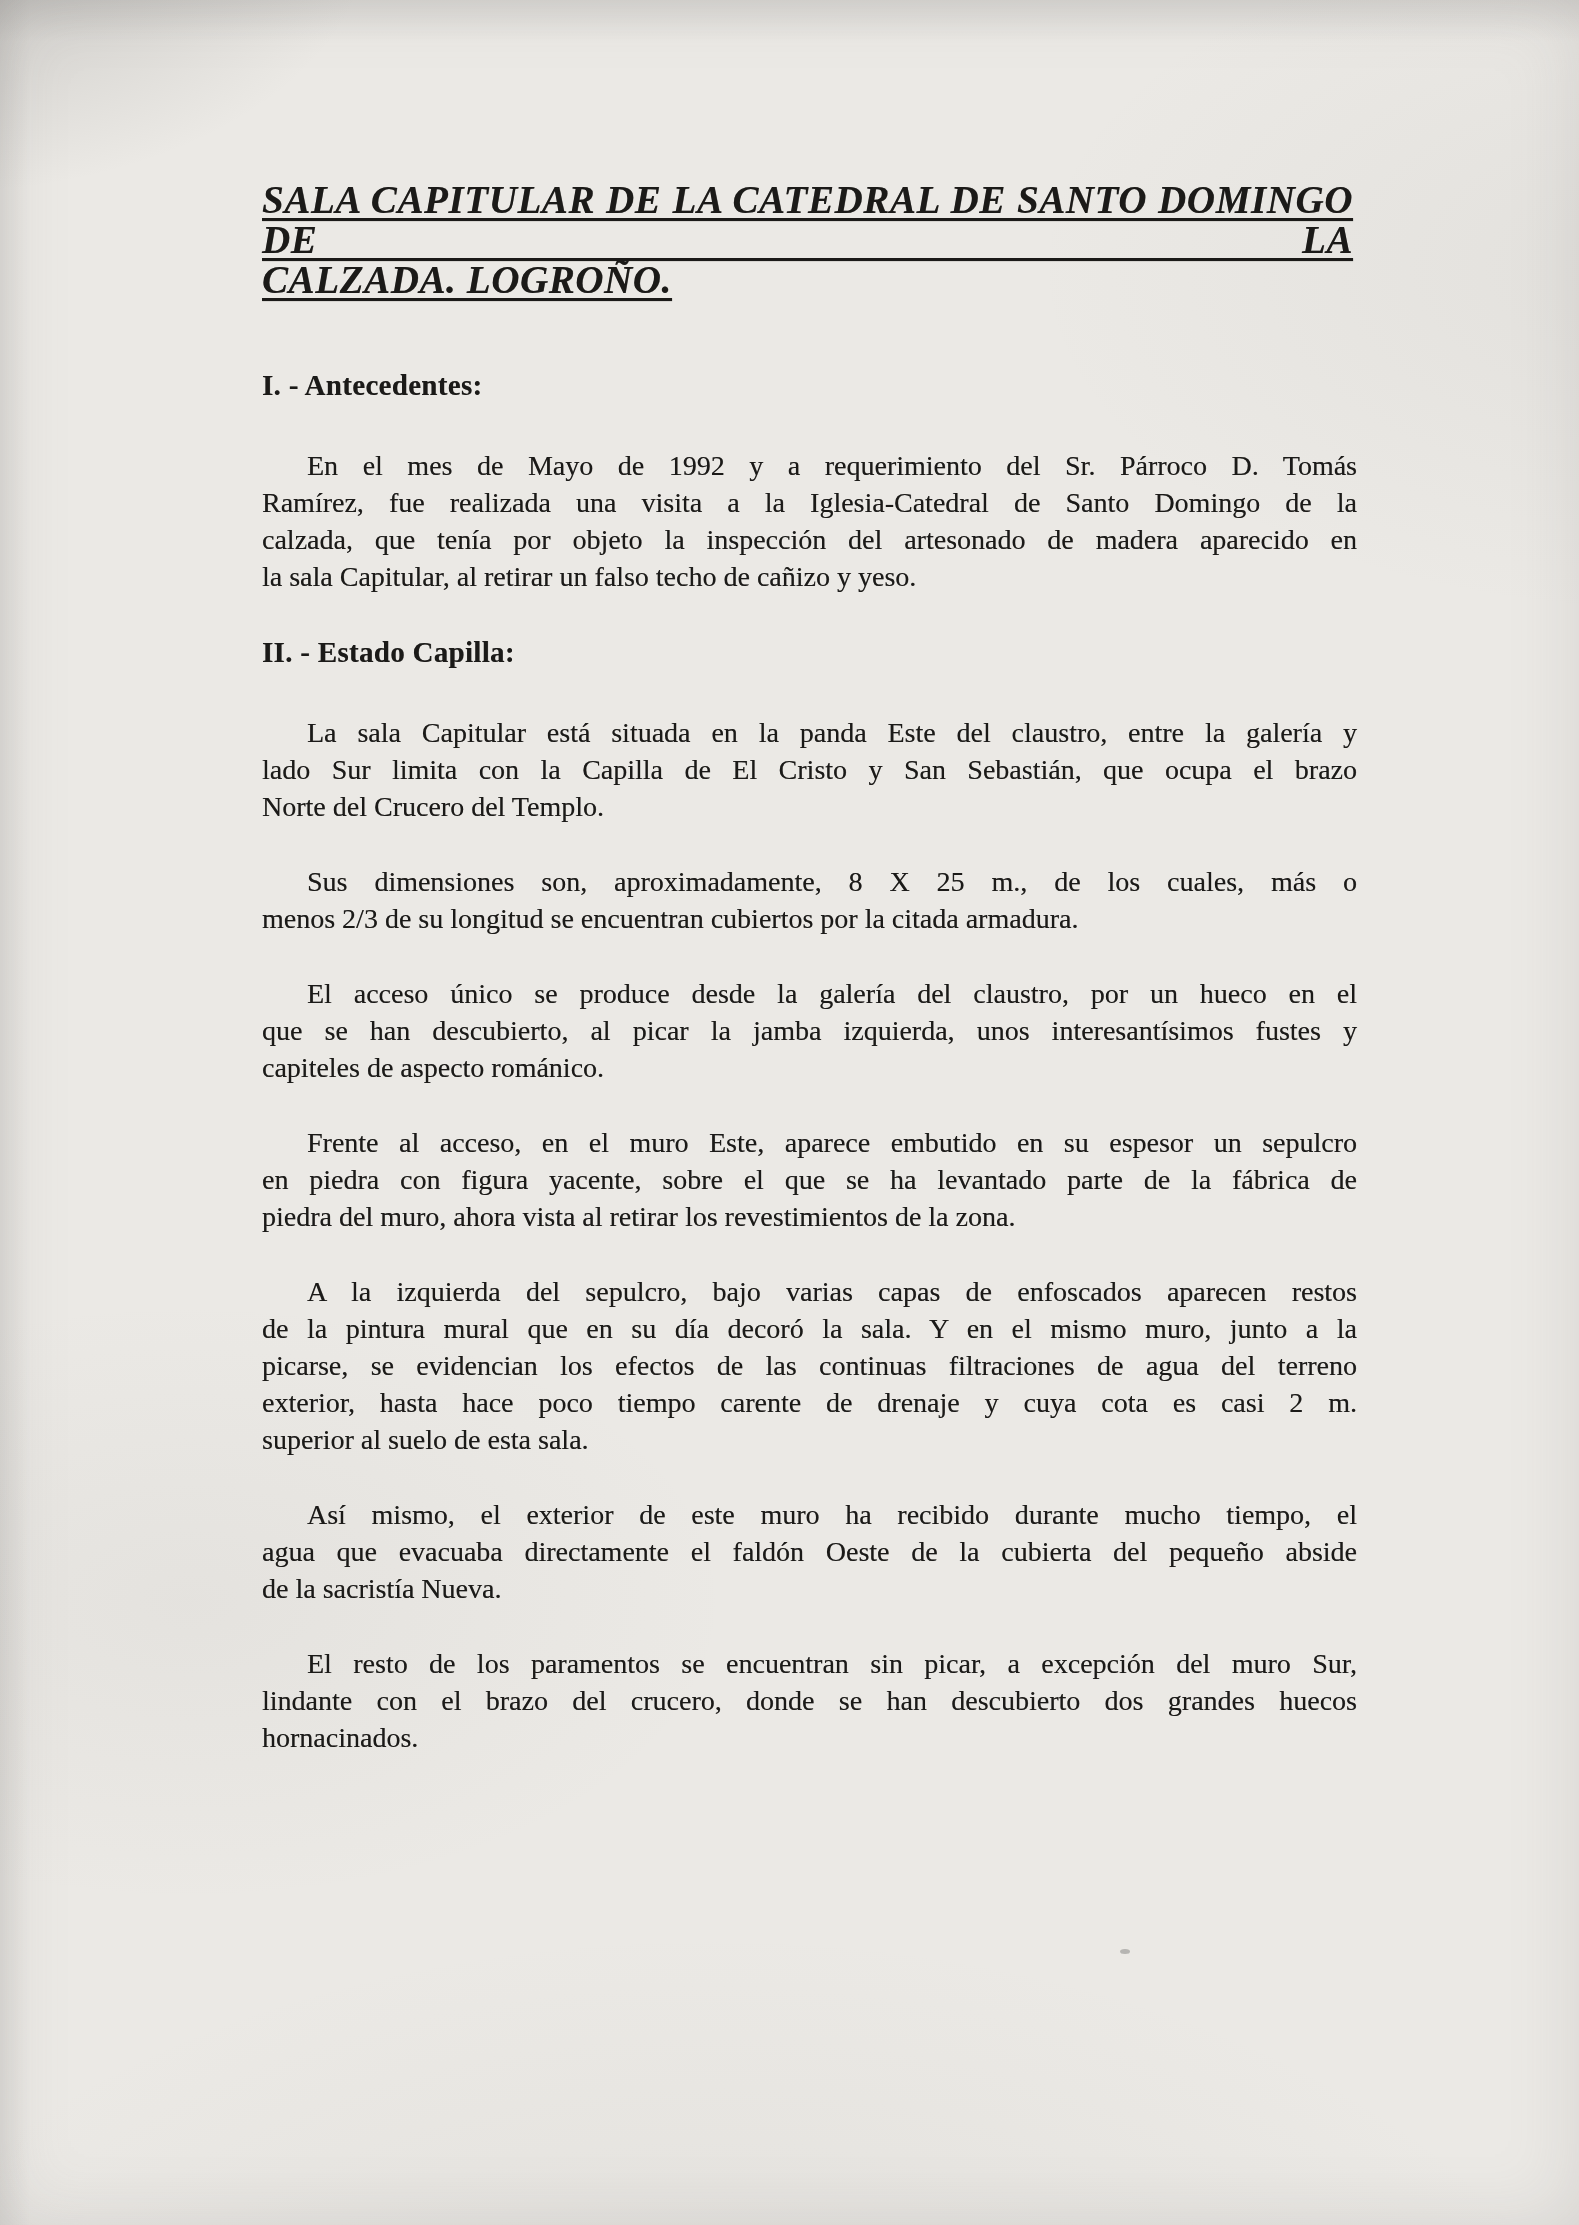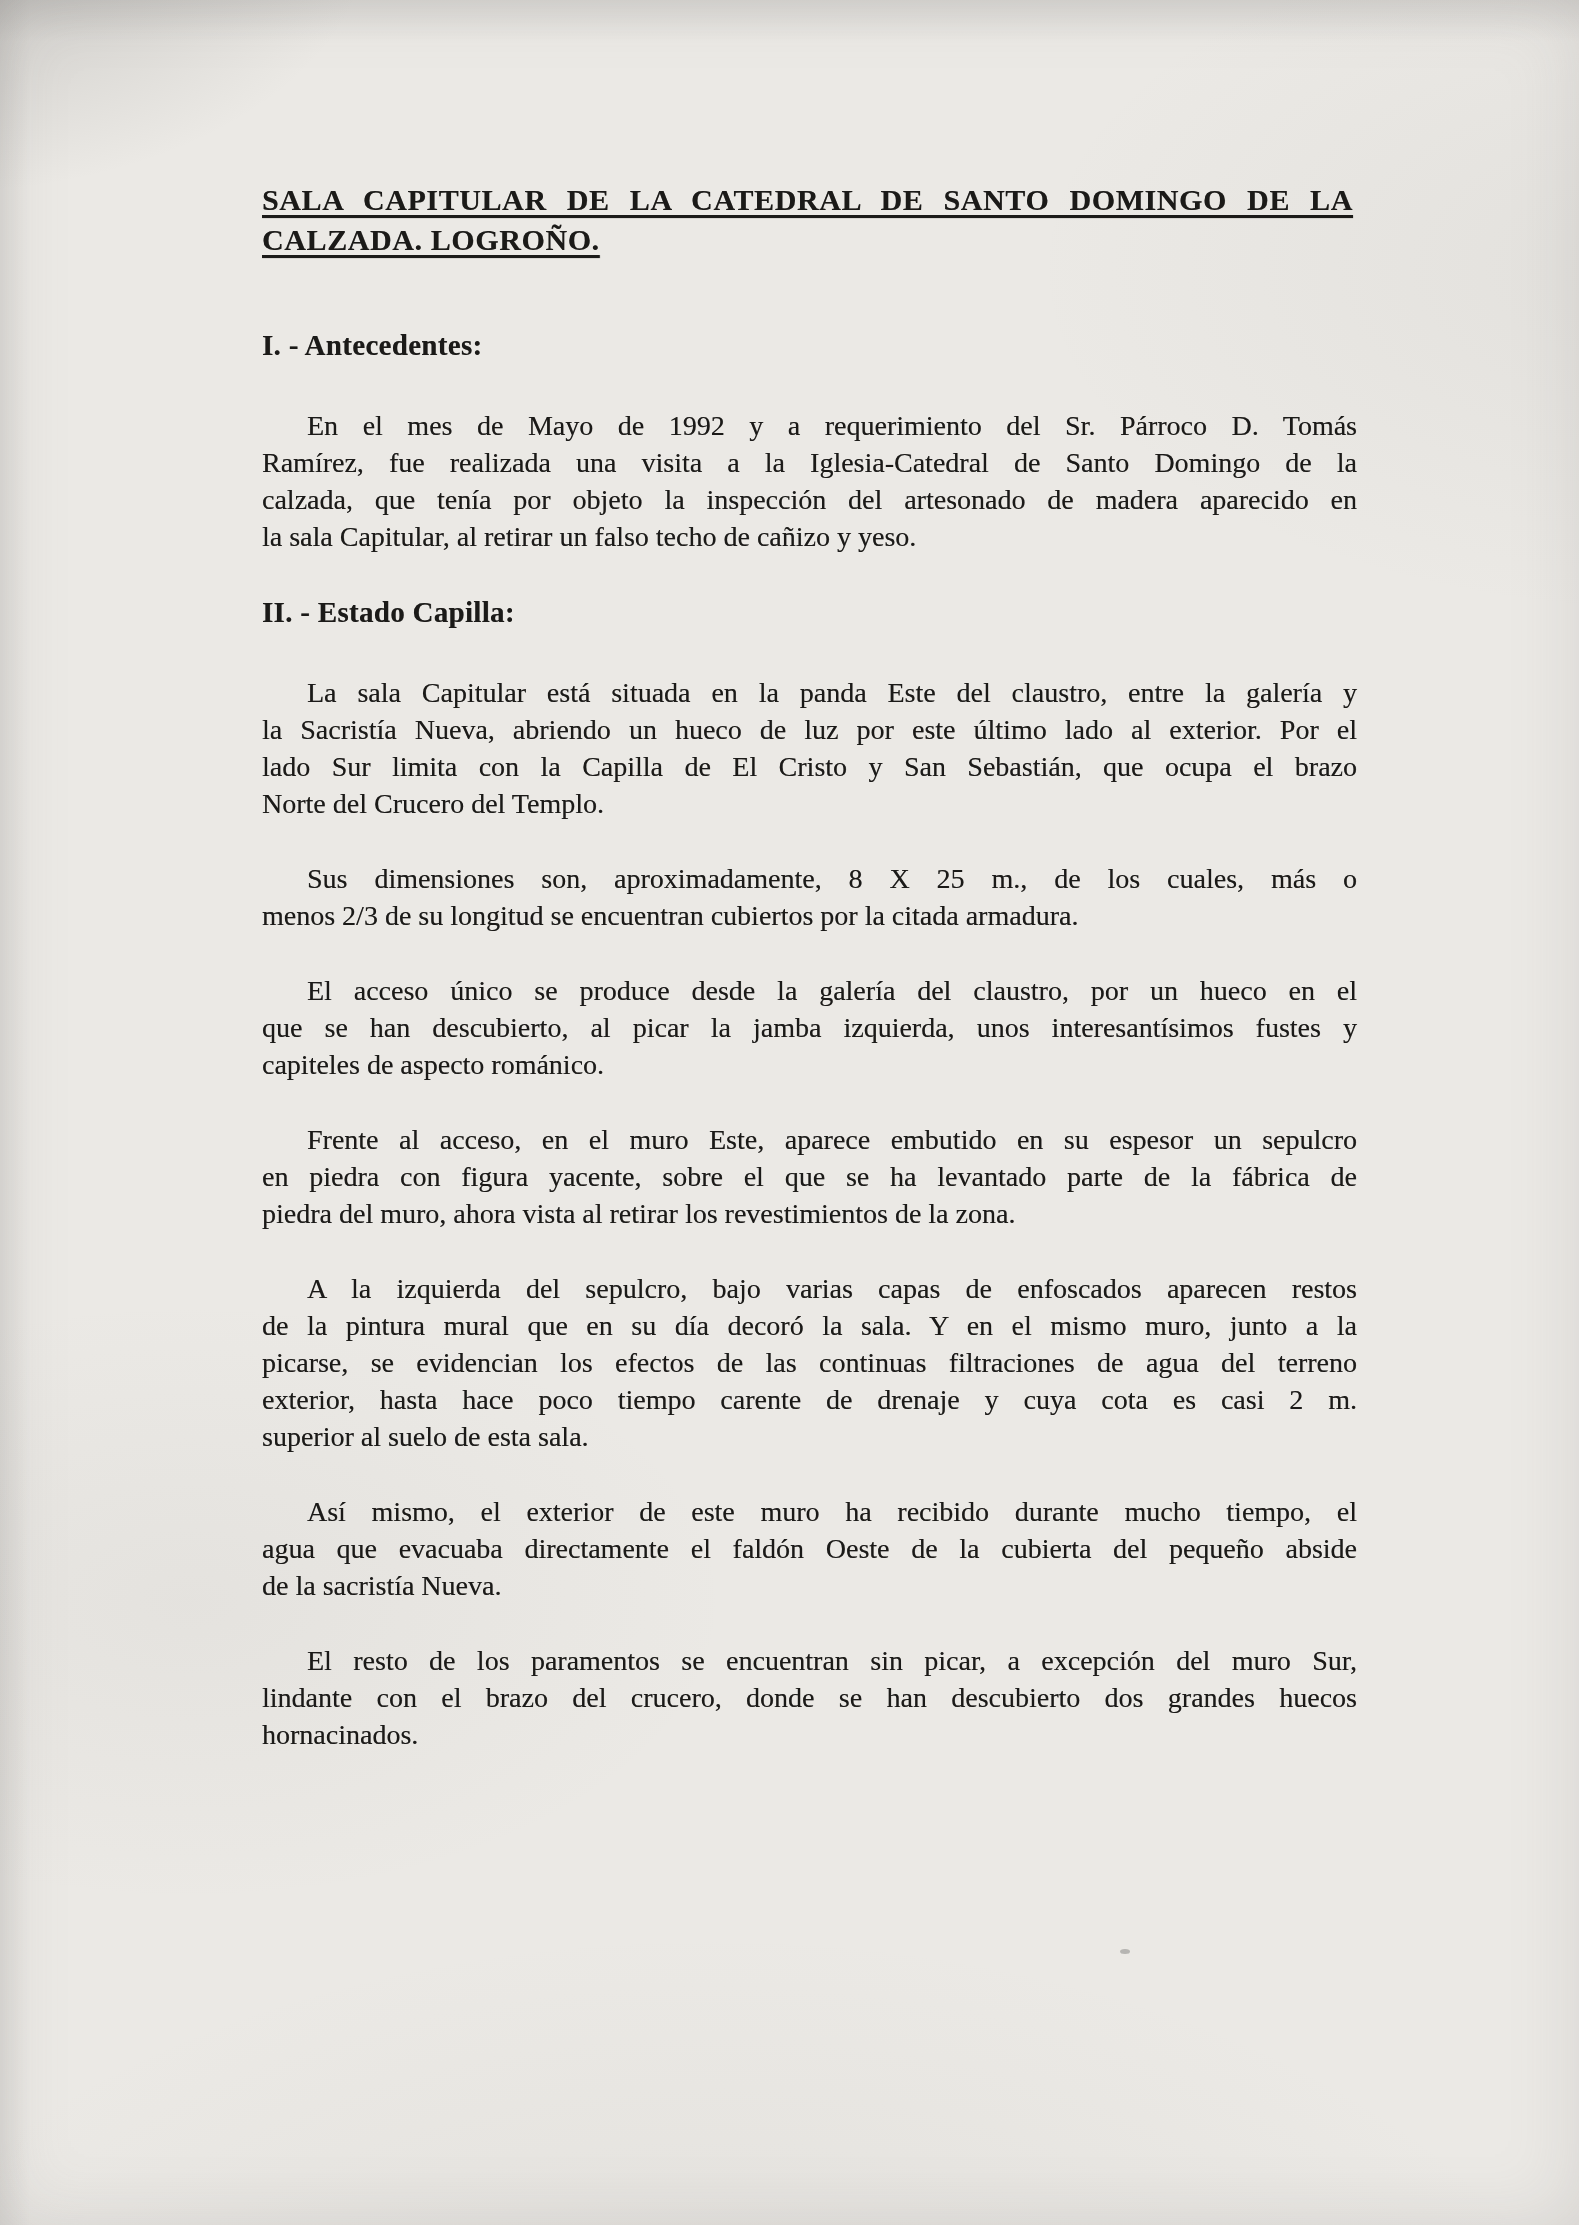--- a/index.html
+++ b/index.html
@@ -25,24 +25,25 @@
     font-family: "Liberation Serif", "DejaVu Serif", serif;
     color: #1b1a18;
   }
   .content {
     position: relative;
     padding: 180px 222px 0 262px; 
     text-shadow: 0.2px 0.2px 0.6px rgba(27,26,24,0.5);
   }
   .doc-title {
     margin: 0 4px 66px 0;
-    font-size: 30px;
+    font-size: 39px;
     line-height: 40px;
     font-weight: 700;
     letter-spacing: 0.6px;
+    font-style: italic;
   }
   .title-line {
     display: block;
     text-align: justify;
     text-align-last: justify;
     text-decoration: underline;
     text-decoration-thickness: 3px;
     text-underline-offset: 5px;
   }
   .title-line:last-child {
@@ -97,21 +98,20 @@
       <div class="line">En el mes de Mayo de 1992 y a requerimiento del Sr. Párroco D. Tomás</div>
       <div class="line">Ramírez,  fue realizada una visita a la Iglesia-Catedral de Santo Domingo de la</div>
       <div class="line">calzada, que tenía por objeto la inspección del artesonado de madera aparecido en</div>
       <div class="line">la sala Capitular, al retirar un falso techo de cañizo y yeso.</div>
     </div>
 
     <h2 class="section-heading">II. - Estado Capilla:</h2>
 
     <div class="para">
       <div class="line">La sala Capitular está situada en la panda Este del claustro, entre la galería y</div>
-      <div class="line">la Sacristía Nueva, abriendo un hueco de luz por este último lado al exterior. Por el</div>
       <div class="line">lado Sur limita con la Capilla de El Cristo y San Sebastián, que ocupa el brazo</div>
       <div class="line">Norte del Crucero del Templo.</div>
     </div>
 
     <div class="para">
       <div class="line">Sus dimensiones son, aproximadamente, 8 X 25 m., de los cuales, más o</div>
       <div class="line">menos 2/3 de su longitud se encuentran cubiertos por la citada armadura.</div>
     </div>
 
     <div class="para">

